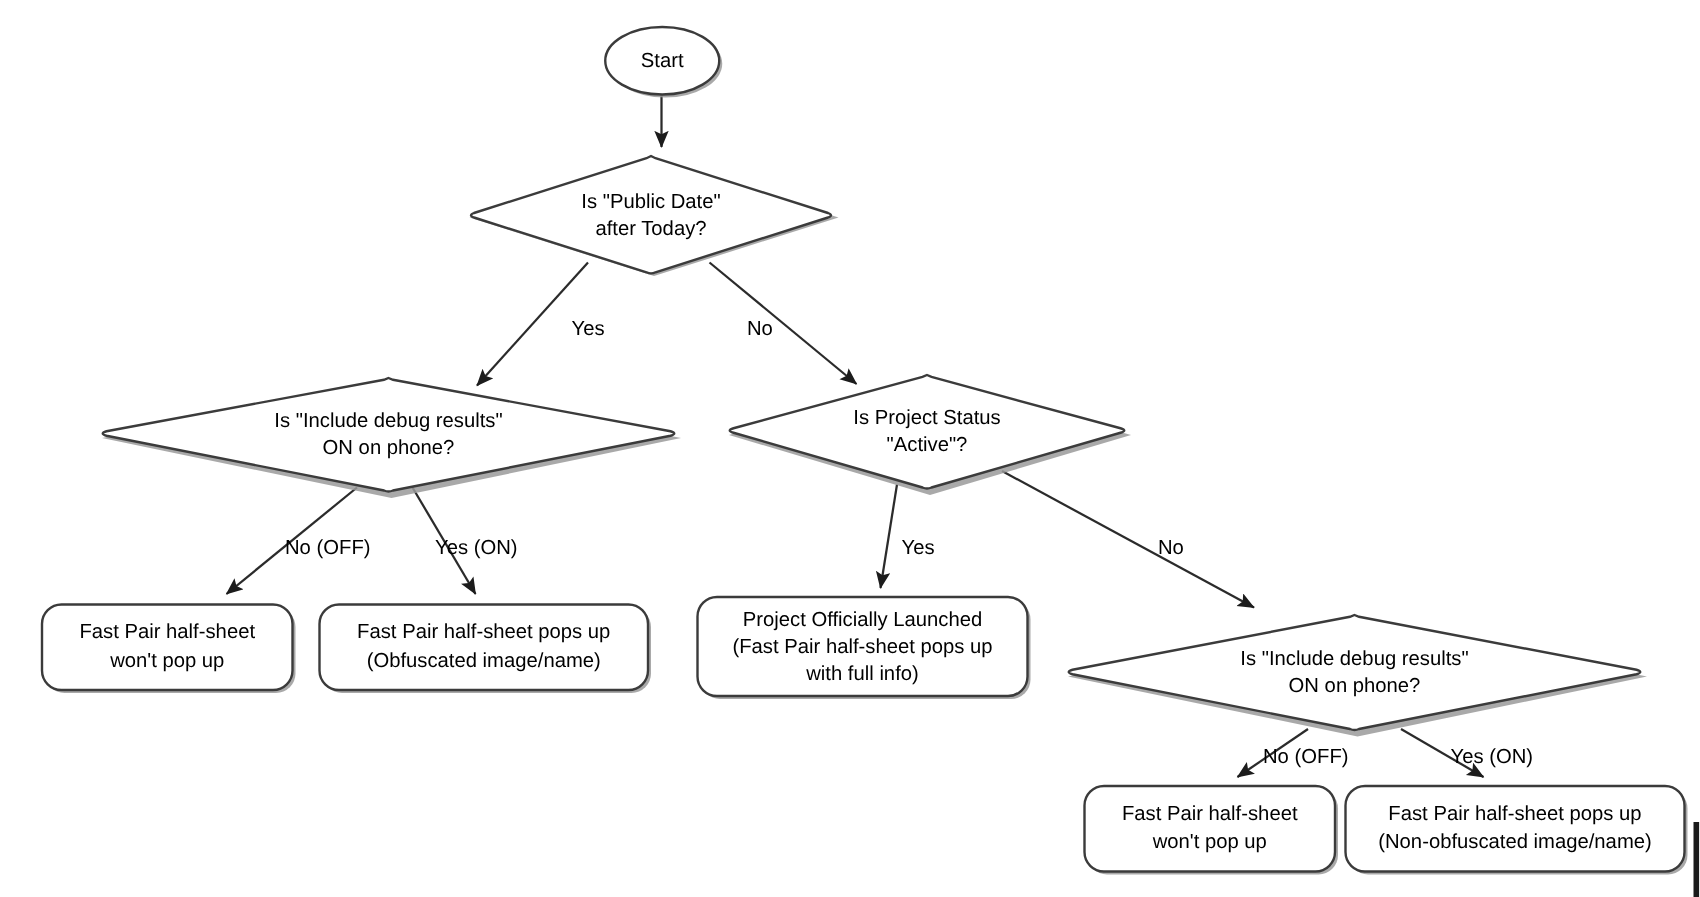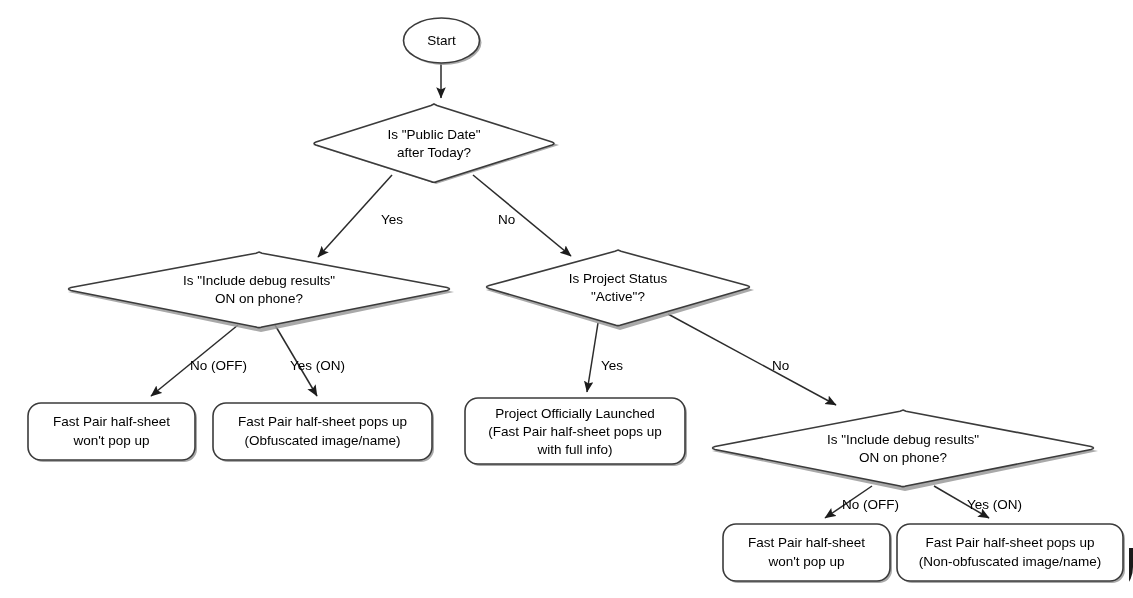--- a/index.html
+++ b/index.html
@@ -11,21 +11,20 @@
   body {
     font-family: "Liberation Sans", sans-serif;
     color: #000000;
   }
   #flowchart-canvas {
     position: relative;
     width: 1133px;
     height: 598px;
     background: #ffffff;
     overflow: hidden;
-    border-radius: 31px;
   }
   #flow-svg {
     position: absolute;
     left: 0;
     top: 0;
     width: 1133px;
     height: 598px;
     display: block;
   }
   .node-shape {

